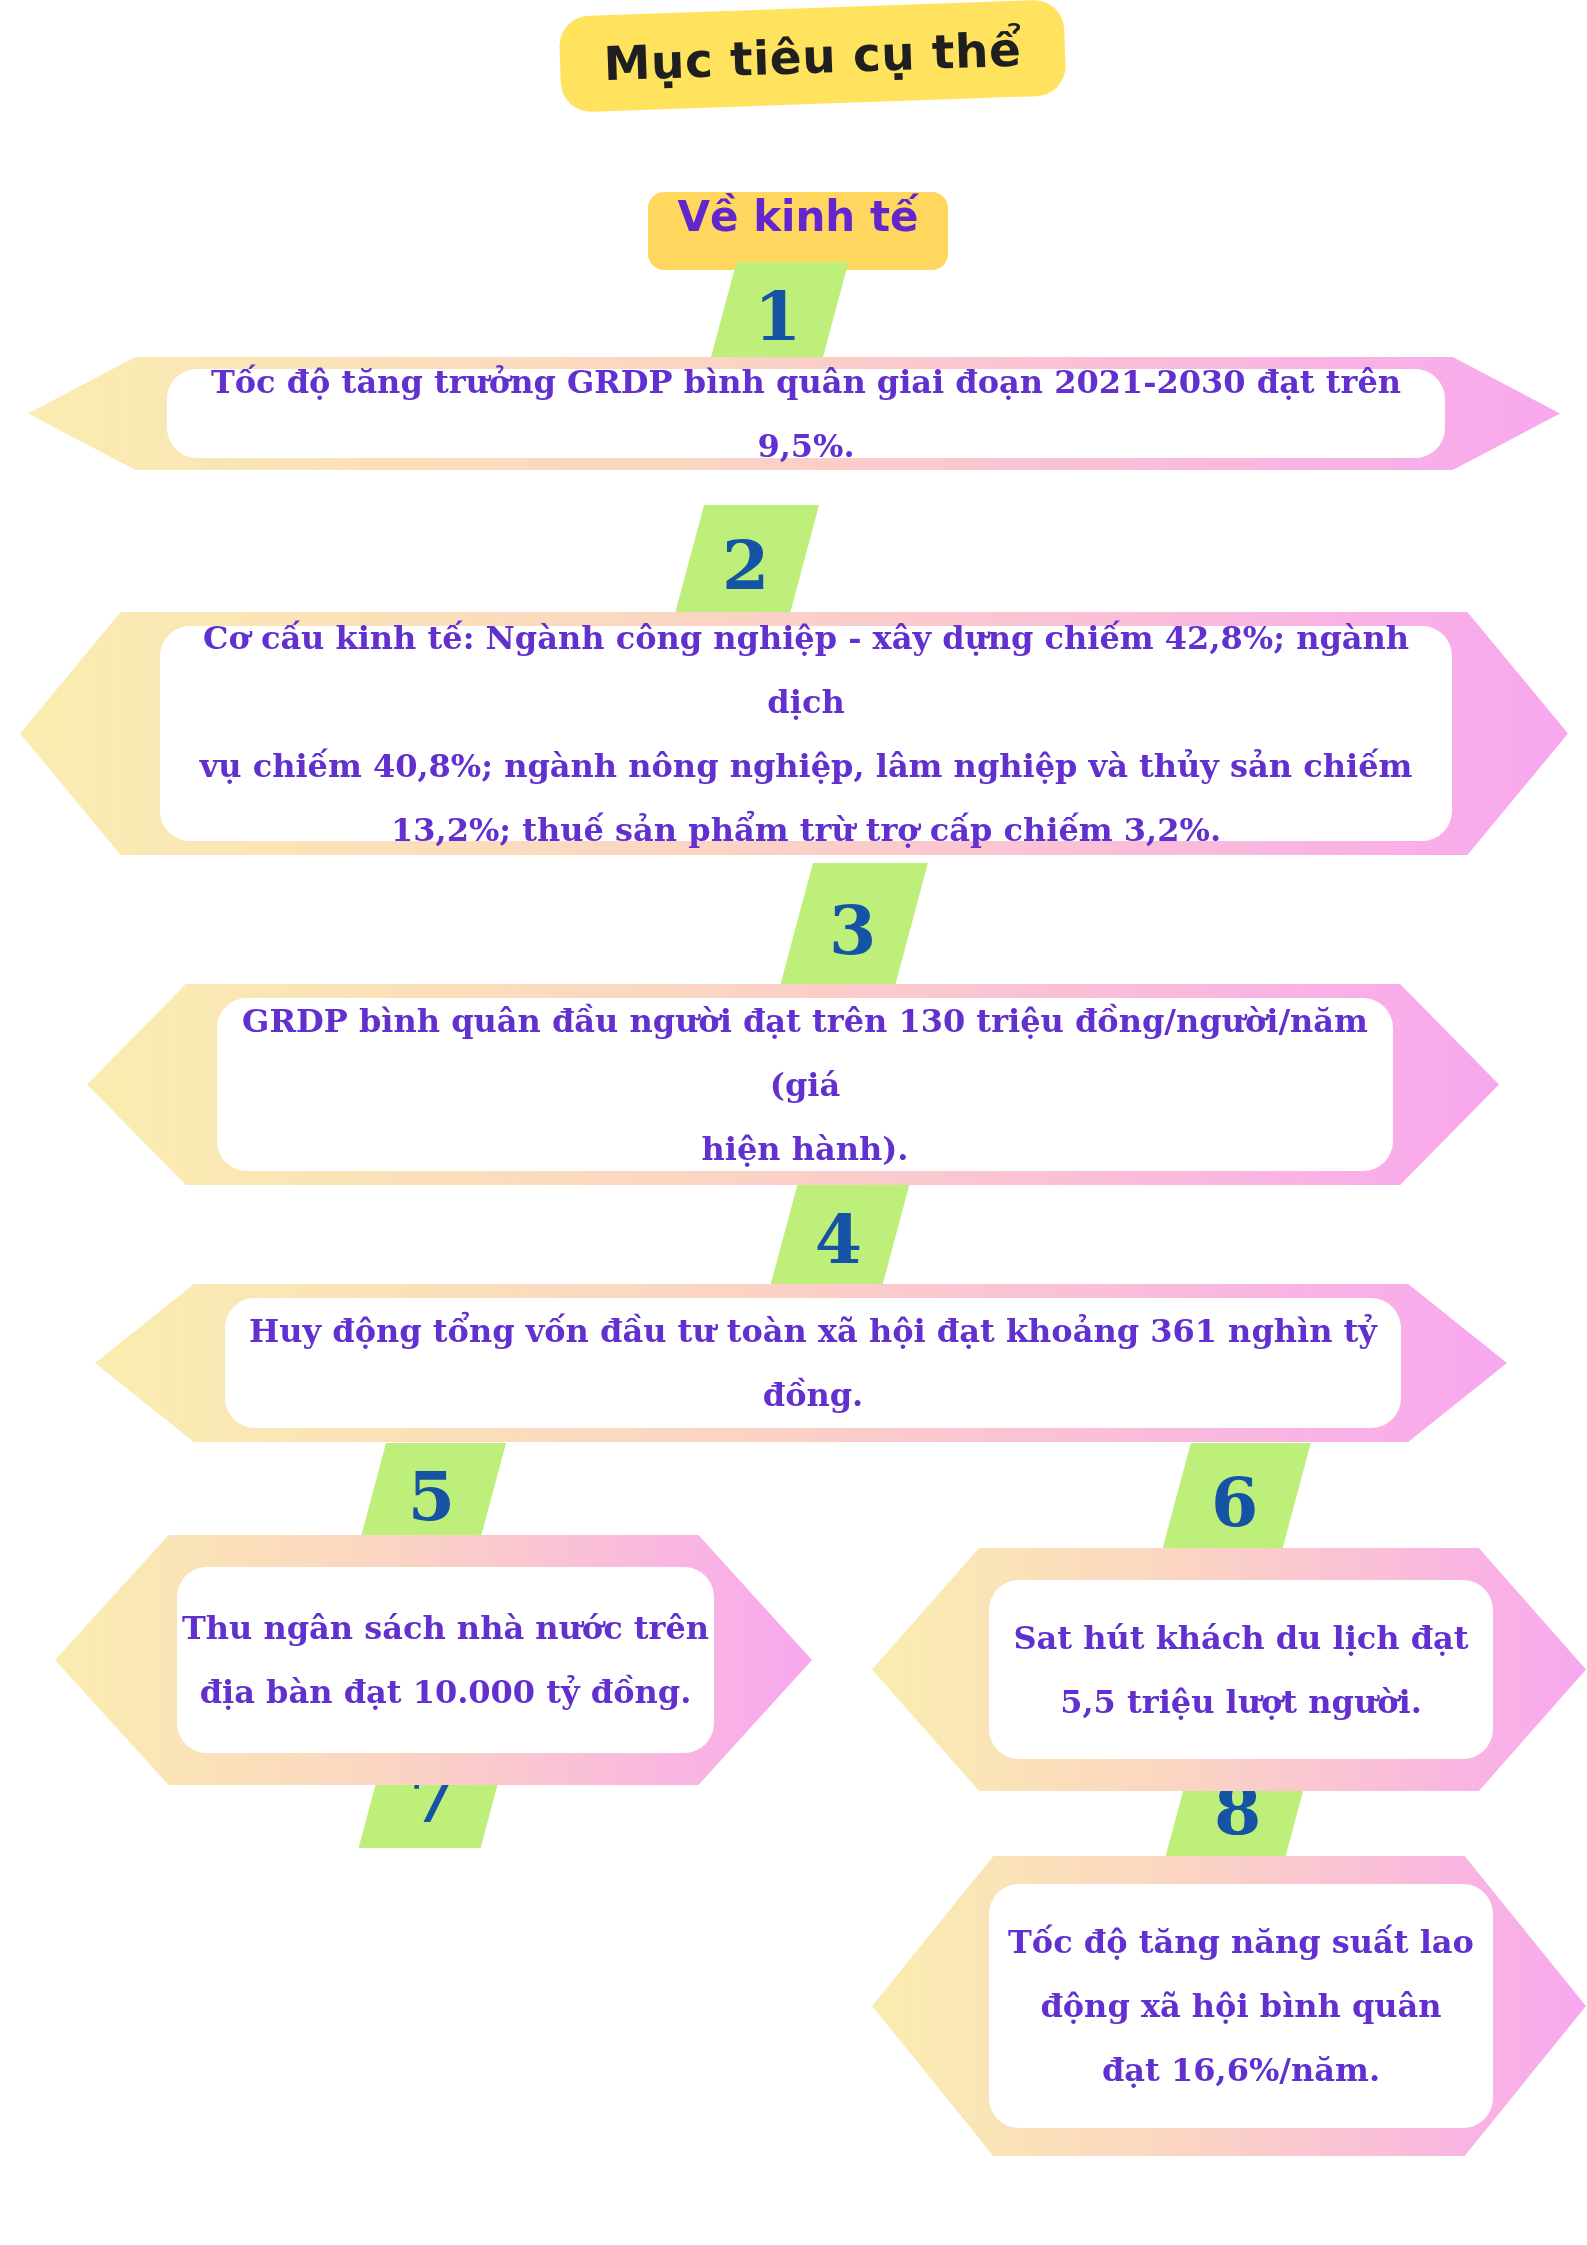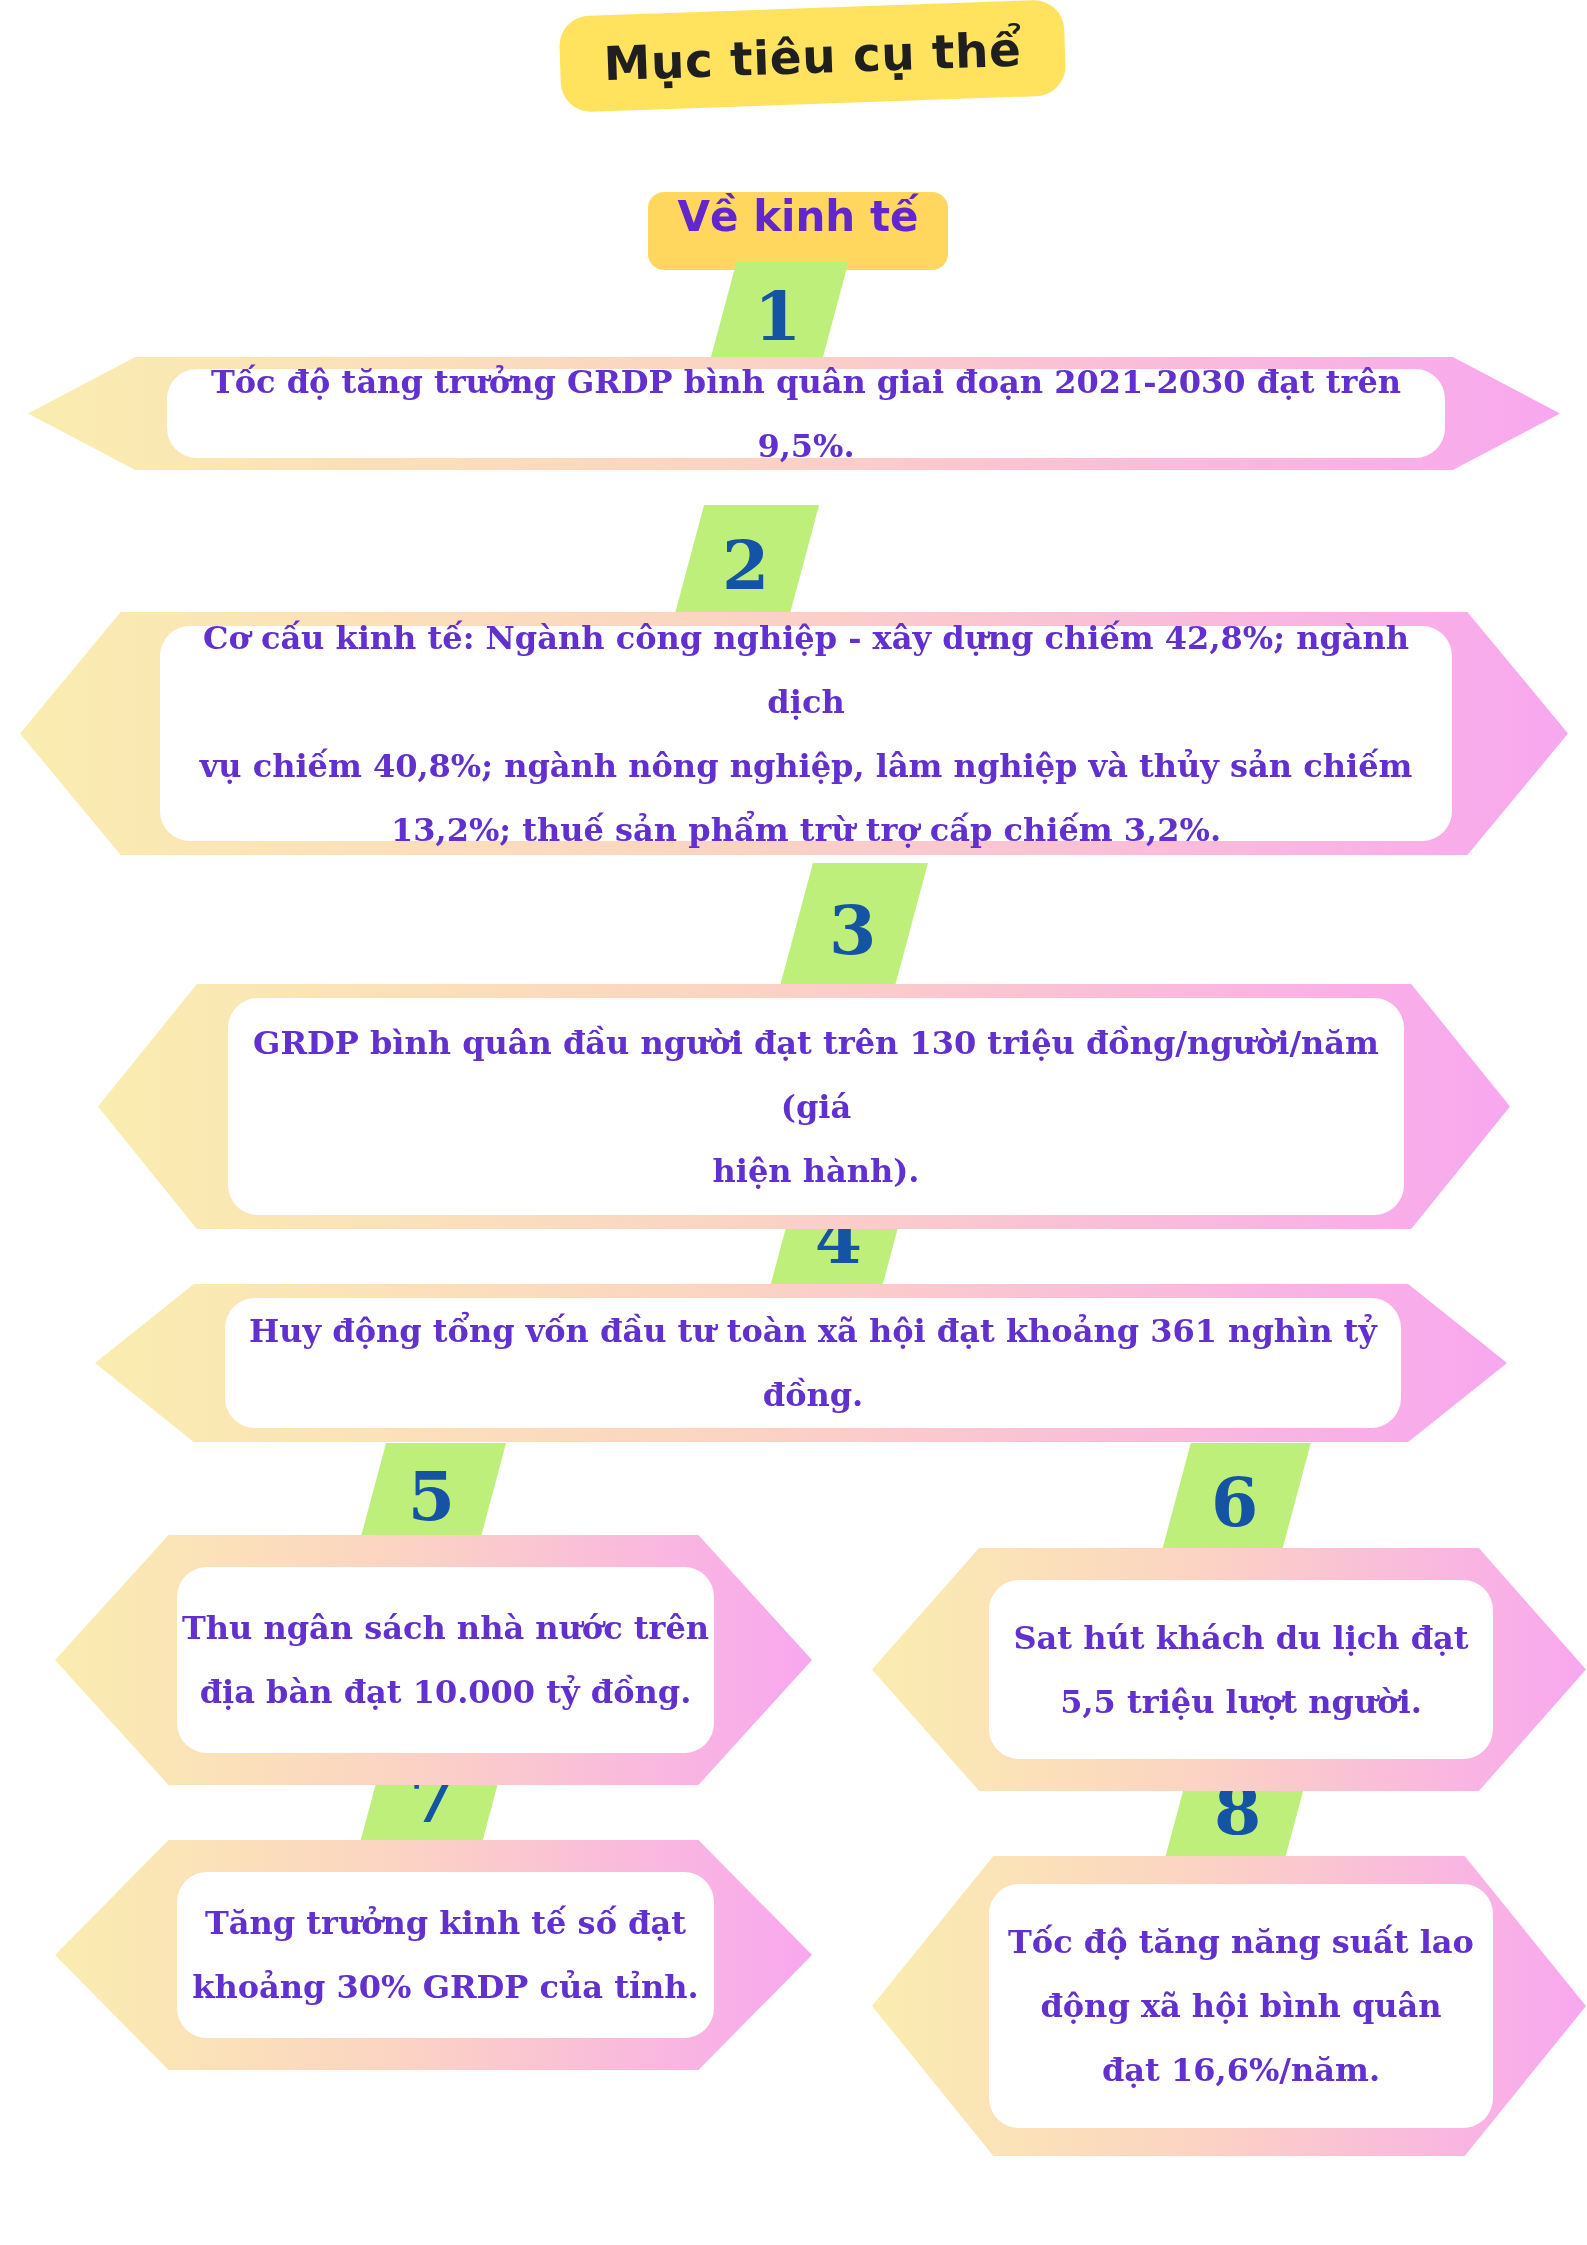--- a/index.html
+++ b/index.html
@@ -89,21 +89,21 @@
   .banner .txt {
     font-family: "DejaVu Serif", serif;
     font-weight: 700;
     font-size: 32px;
     line-height: 2.0;
     color: #6130CF;
     white-space: pre-line;
   }
   #b1 { left: 28px;  top: 357px;  width: 1532px; height: 113px; --tip: 7%; }
   #b2 { left: 20px;  top: 612px;  width: 1548px; height: 243px; --tip: 6.5%; }
-  #b3 { left: 98px;  top: 984px;  width: 1412px; height: 245px; --tip: 7%; }
+  #b3 { left: 87px;  top: 984px;  width: 1412px; height: 201px; --tip: 7%; }
   #b4 { left: 95px;  top: 1284px; width: 1412px; height: 158px; --tip: 7%; }
   #b5 { left: 55px;  top: 1535px; width: 757px;  height: 250px; --tip: 15%; }
   #b6 { left: 872px; top: 1548px; width: 714px;  height: 243px; --tip: 15%; }
   #b7 { left: 55px;  top: 1840px; width: 757px;  height: 230px; --tip: 15%; }
   #b8 { left: 872px; top: 1856px; width: 714px;  height: 300px; --tip: 17%; }
   #b1 .inner { top: 12px; bottom: 12px; }
   #b5 .inner, #b6 .inner, #b7 .inner { top: 32px; bottom: 32px; }
 </style>
 </head>
 <body>
@@ -173,26 +173,20 @@
   <div class="banner small" id="b6">
     <div class="inner">
       <div class="txt">Sat hút khách du lịch đạt
 5,5 triệu lượt người.</div>
     </div>
   </div>
 
   <div class="num" id="n7">
     <span>7</span>
   </div>
-  <div class="banner small" id="b7">
-    <div class="inner">
-      <div class="txt">Tăng trưởng kinh tế số đạt
-khoảng 30% GRDP của tỉnh.</div>
-    </div>
-  </div>
 
   <div class="num" id="n8">
     <span>8</span>
   </div>
   <div class="banner small" id="b8">
     <div class="inner">
       <div class="txt">Tốc độ tăng năng suất lao
 động xã hội bình quân
 đạt 16,6%/năm.</div>
     </div>

